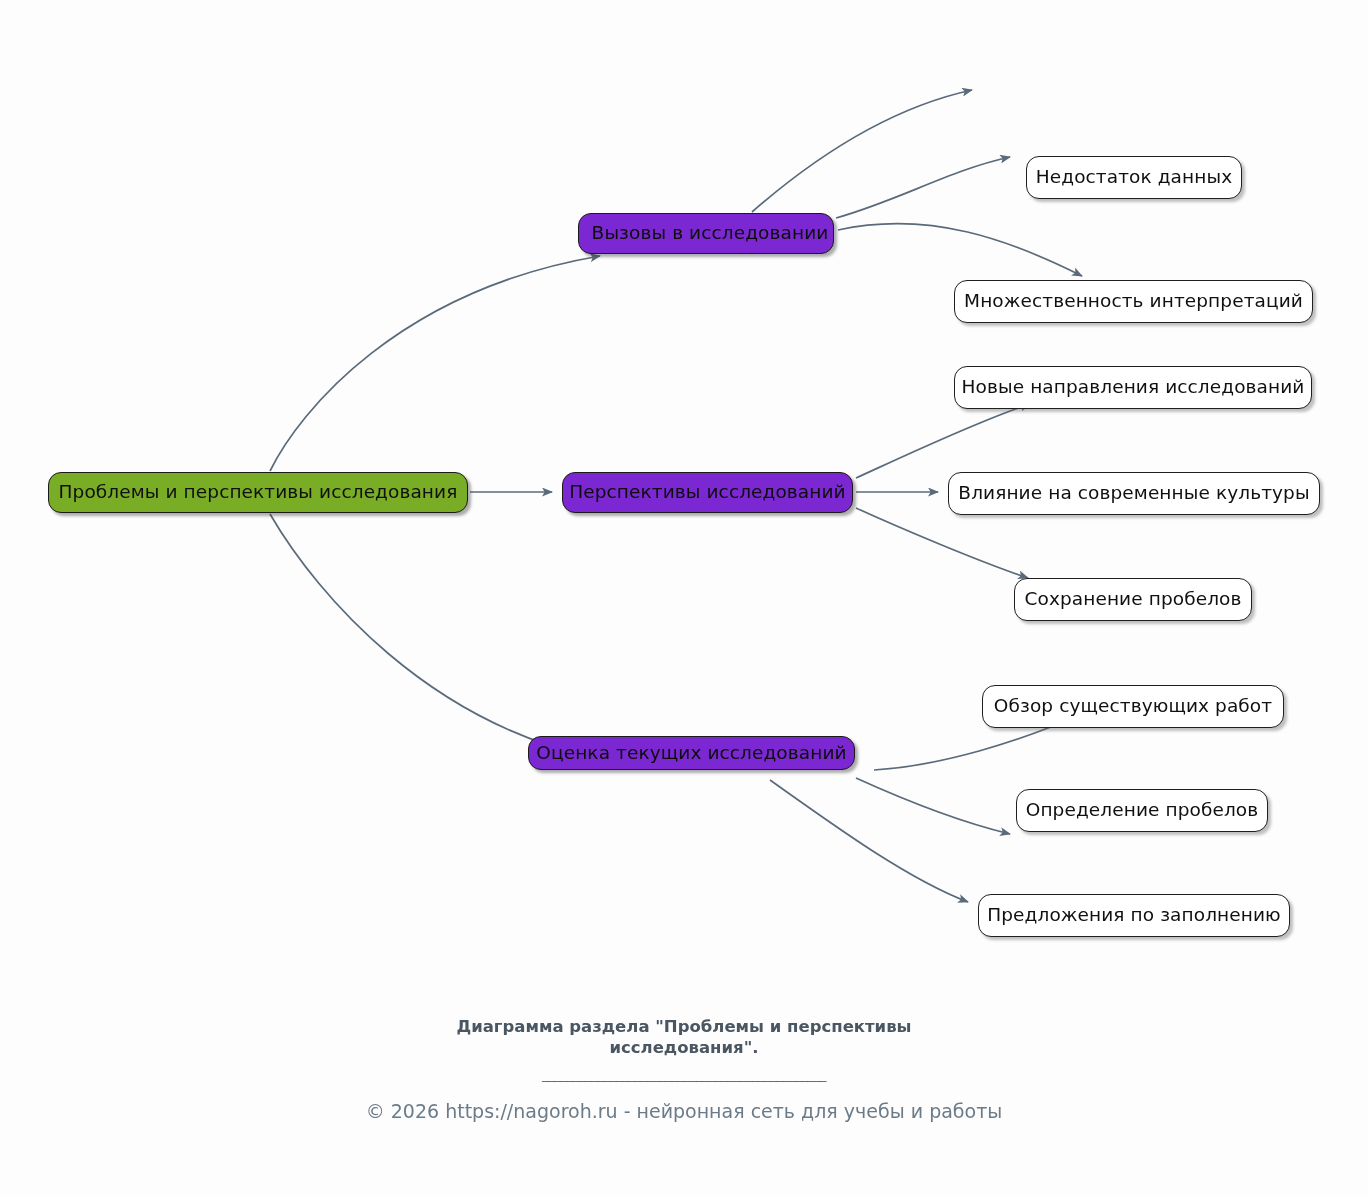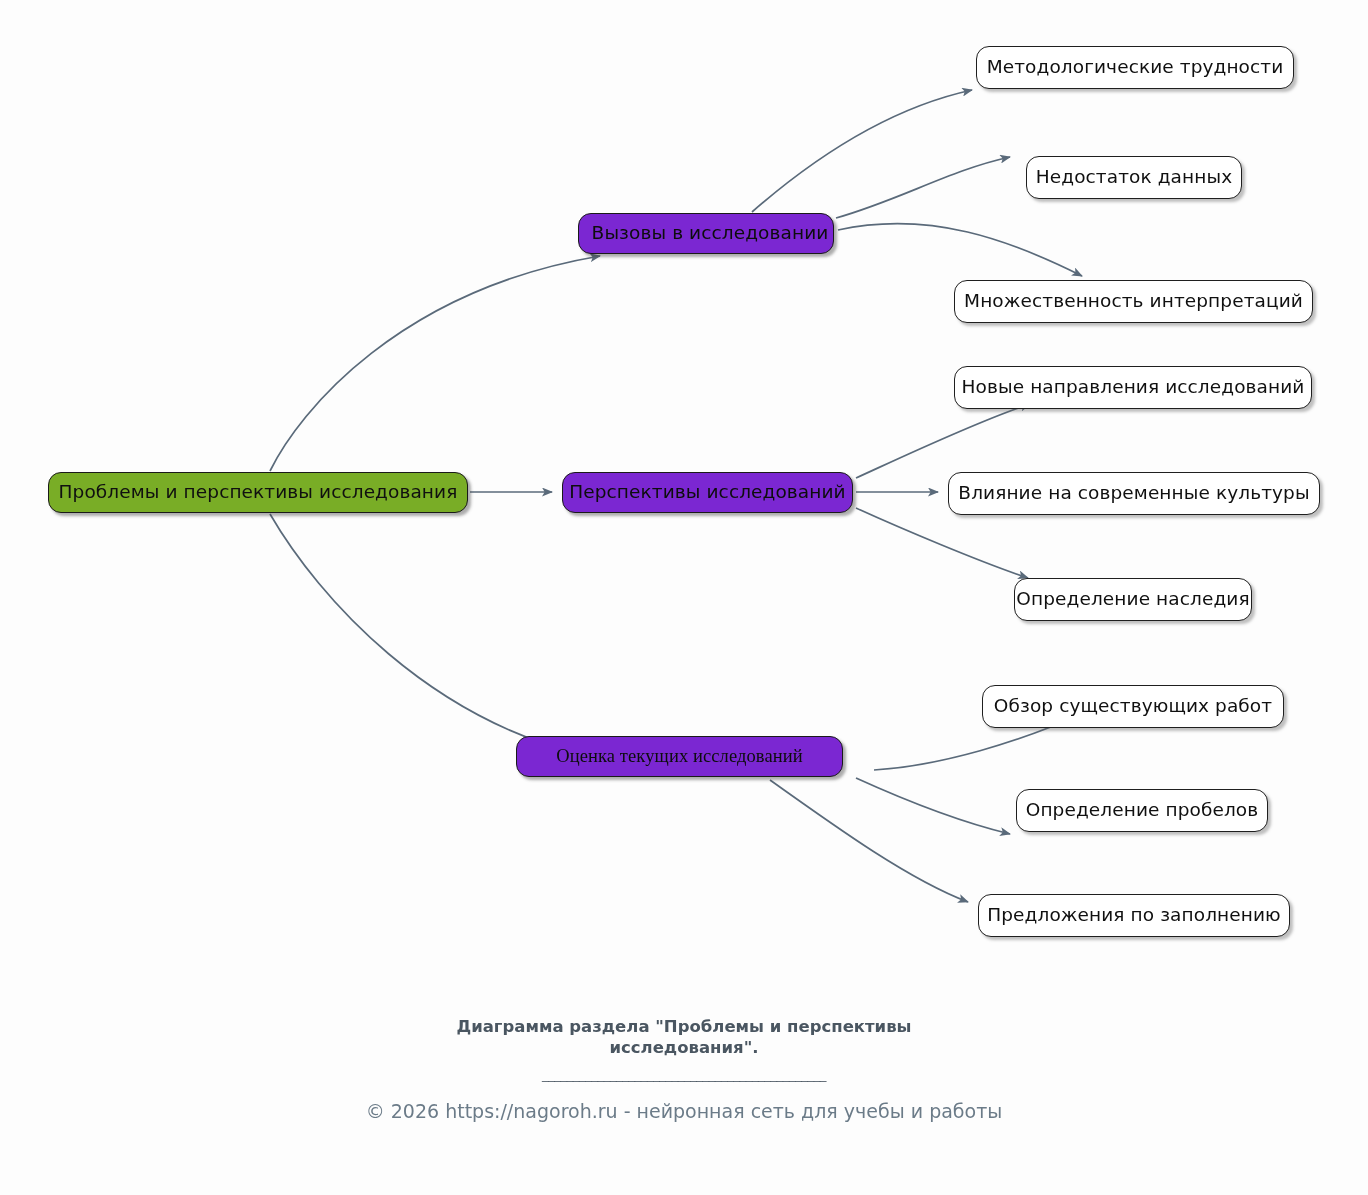--- a/index.html
+++ b/index.html
@@ -130,46 +130,43 @@
   </div>
 
   <div class="node node-branch" style="left:578px; top:213px; width:256px; height:41px;padding-left:8px;">
     <span class="node-label">Вызовы в исследовании</span>
   </div>
 
   <div class="node node-branch" style="left:562px; top:472px; width:291px; height:41px;">
     <span class="node-label">Перспективы исследований</span>
   </div>
 
-  <div class="node node-branch" style="left:516px; top:736px; width:327px; height:41px;font-family:Liberation Serif, serif;">
+  <div class="node node-branch" style="left:528px; top:736px; width:327px; height:34px;">
     <span class="node-label">Оценка текущих исследований</span>
   </div>
 
-  <div class="node node-leaf" style="left:976px; top:46px; width:318px; height:43px;">
-    <span class="node-label">Методологические трудности</span>
-  </div>
 
   <div class="node node-leaf" style="left:1026px; top:156px; width:216px; height:43px;">
     <span class="node-label">Недостаток данных</span>
   </div>
 
   <div class="node node-leaf" style="left:954px; top:280px; width:359px; height:43px;">
     <span class="node-label">Множественность интерпретаций</span>
   </div>
 
   <div class="node node-leaf" style="left:954px; top:366px; width:358px; height:43px;">
     <span class="node-label">Новые направления исследований</span>
   </div>
 
   <div class="node node-leaf" style="left:948px; top:472px; width:372px; height:43px;">
     <span class="node-label">Влияние на современные культуры</span>
   </div>
 
   <div class="node node-leaf" style="left:1014px; top:578px; width:238px; height:43px;">
-    <span class="node-label">Определение наследия</span>
+    <span class="node-label">Сохранение пробелов</span>
   </div>
 
   <div class="node node-leaf" style="left:982px; top:685px; width:302px; height:43px;">
     <span class="node-label">Обзор существующих работ</span>
   </div>
 
   <div class="node node-leaf" style="left:1008px; top:789px; width:252px; height:43px;margin-left:8px;">
     <span class="node-label">Определение пробелов</span>
   </div>
 

